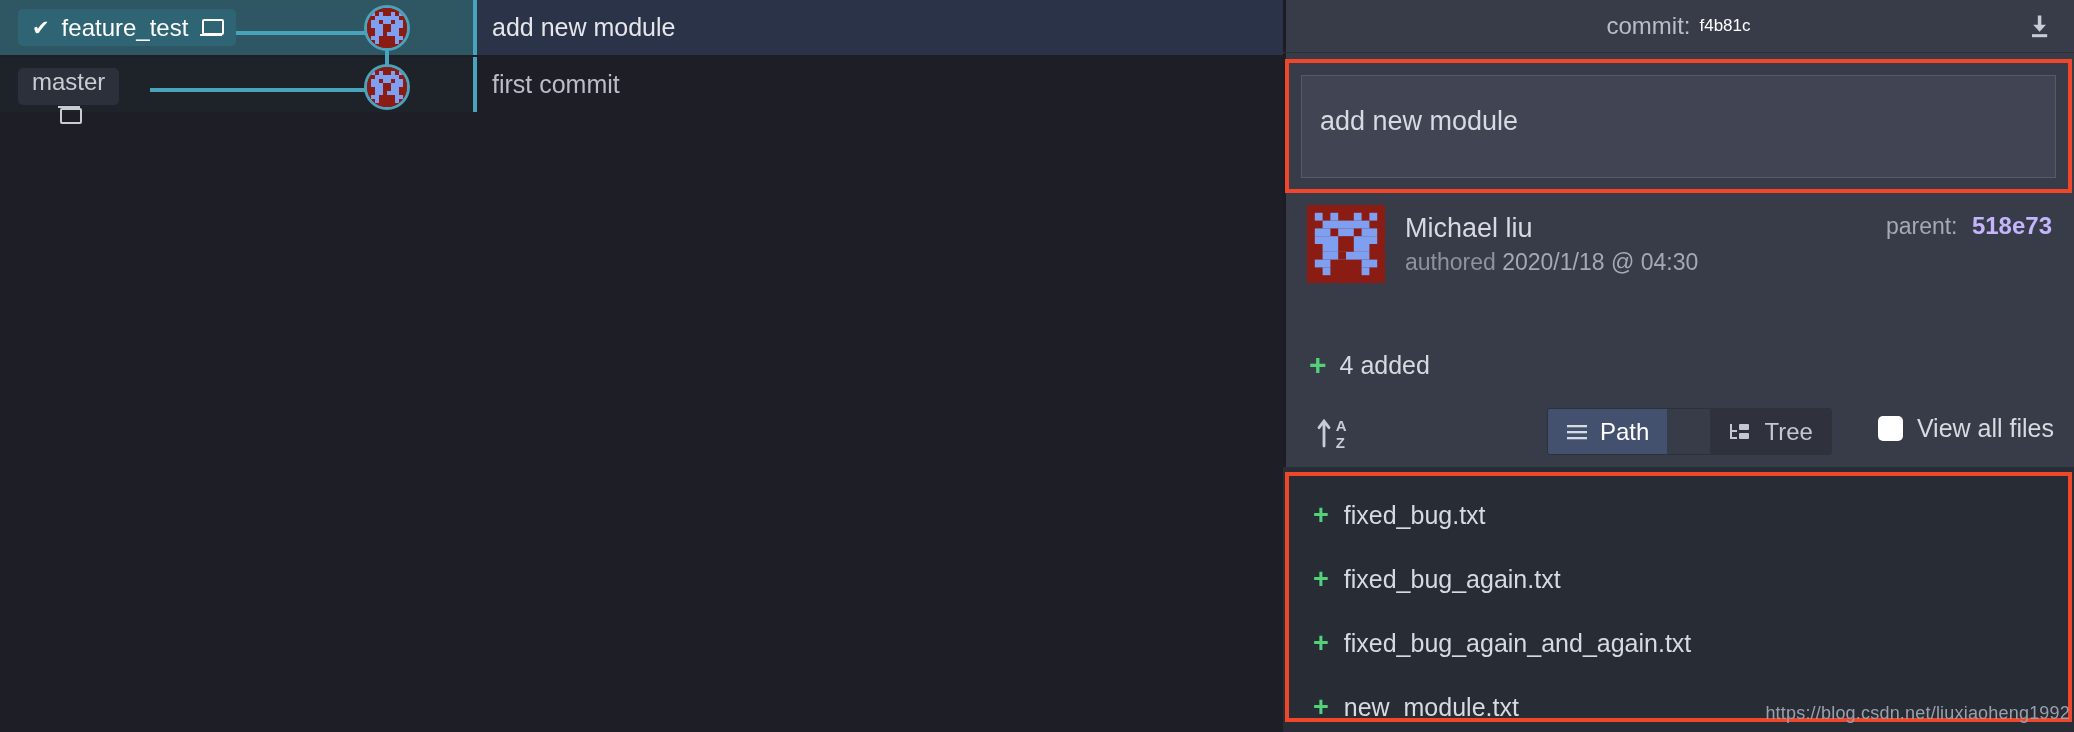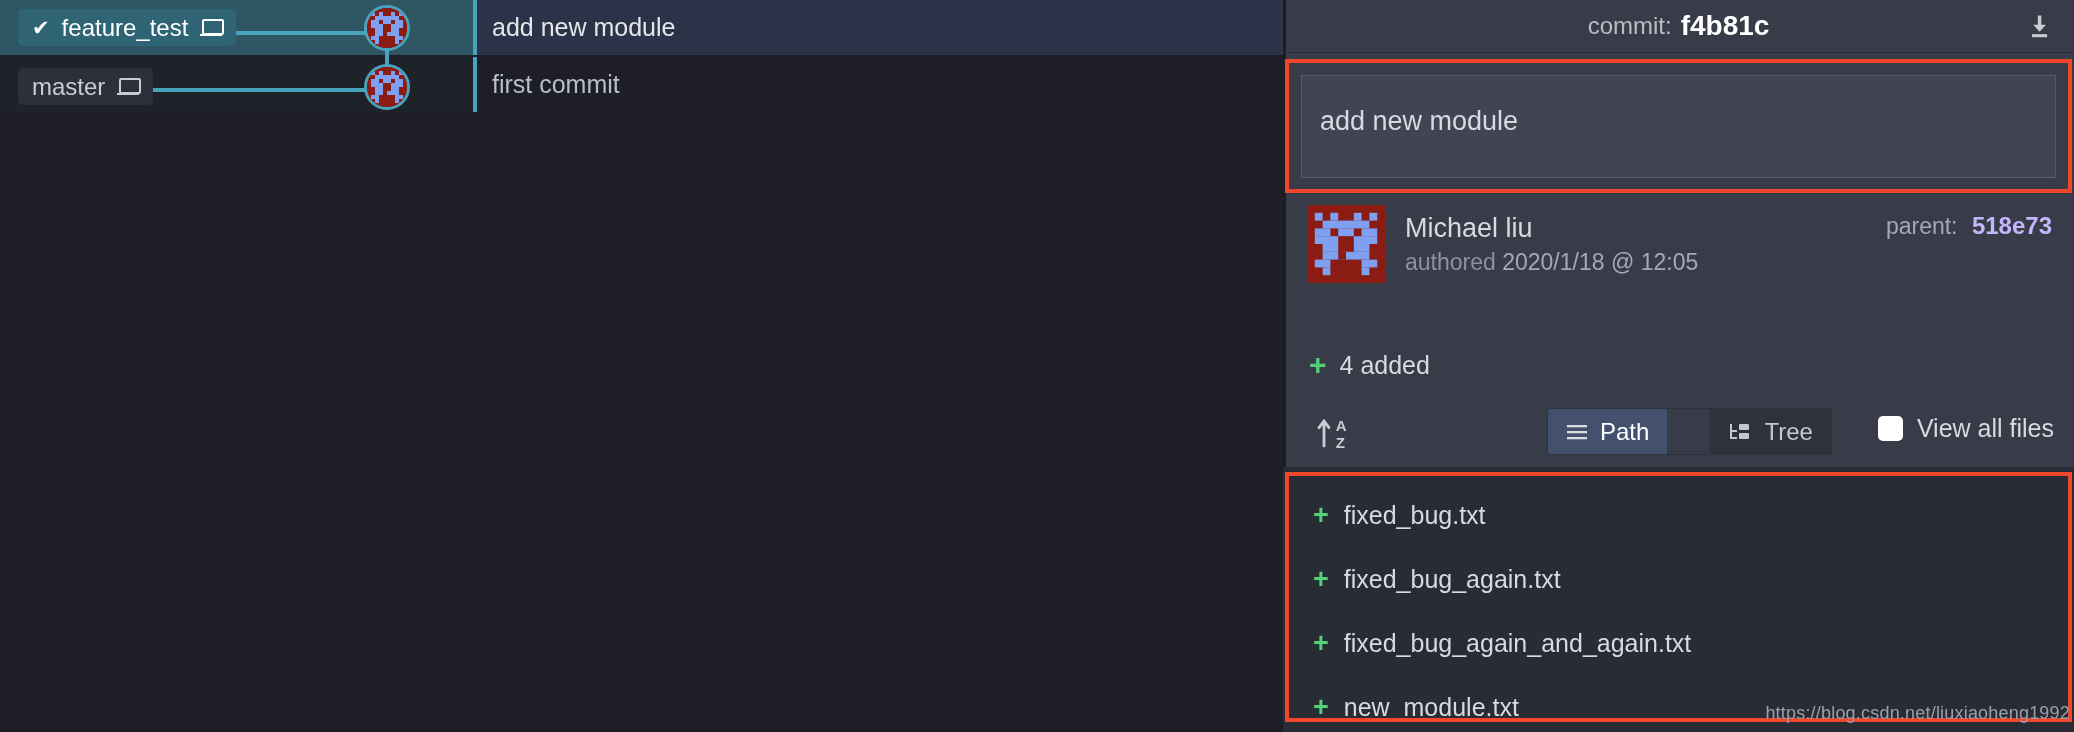--- a/index.html
+++ b/index.html
@@ -46,21 +46,21 @@
     position: absolute;
     left: 18px;
     display: inline-flex; align-items: center; gap: 12px;
     height: 37px; padding: 0 14px;
     border-radius: 5px;
     font-size: 24px;
     z-index: 6;
     white-space: nowrap;
   }
   .branch-chip.current { background: #2f6475; color: #ffffff; top: 9px; }
-  .branch-chip.plain   { background: #2b303a; color: #c9ccd3; top: 11px; }
+  .branch-chip.plain   { background: #2b303a; color: #c9ccd3; top: 11px; flex-direction: column; }
   .chip-check { font-size: 21px; color:#fff; line-height:1; }
   .laptop-ico { display:inline-block; width: 22px; height: 17px; position: relative; }
   .laptop-ico::before {
     content:""; position:absolute; left:2px; top:0; width:18px; height:12px;
     border:2px solid currentColor; border-radius:2px;
   }
   .laptop-ico::after {
     content:""; position:absolute; left:0; bottom:0; width:22px; height:2px;
     background: currentColor;
   }
@@ -98,21 +98,21 @@
     background: #383c49;
     flex: 0 0 791px;
   }
   .detail-header {
     position: relative;
     height: 53px;
     display: flex; align-items: center; justify-content: center;
     border-bottom: 1px solid #2c2f39;
   }
   .hdr-label { font-size: 24px; color: #b9bdc5; }
-  .hdr-hash  { font-size: 28px; color: #ffffff; font-weight: 700; margin-left: 9px; }
+  .hdr-hash  { font-size: 17px; color: #ffffff; font-weight: 400; margin-left: 9px; }
   .download-btn {
     position: absolute; right: 18px; top: 50%; transform: translateY(-50%);
     width: 34px; height: 34px;
     display:flex; align-items:center; justify-content:center;
   }
 
   
   .msg-outline {
     position: absolute; left: 2px; top: 59px;
     width: 787px; height: 134px;
@@ -346,21 +346,21 @@
         </g>
         <g fill="#8a1c14">
           <rect x="4" y="4" width="2" height="1"></rect>
             <rect x="4" y="6" width="1" height="1"></rect>
         </g>
       </svg>
       <div class="author-text">
         <div class="author-name">Michael liu</div>
         <div class="author-date">
           <span class="word">authored</span>
-          <span>2020/1/18 @ 12:05</span>
+          <span>2020/1/18 @ 04:30</span>
         </div>
       </div>
     </div>
 
     <div class="parent-info">
       <span>parent:</span>
       <span class="hash">518e73</span>
     </div>
 
     <div class="added-row">

